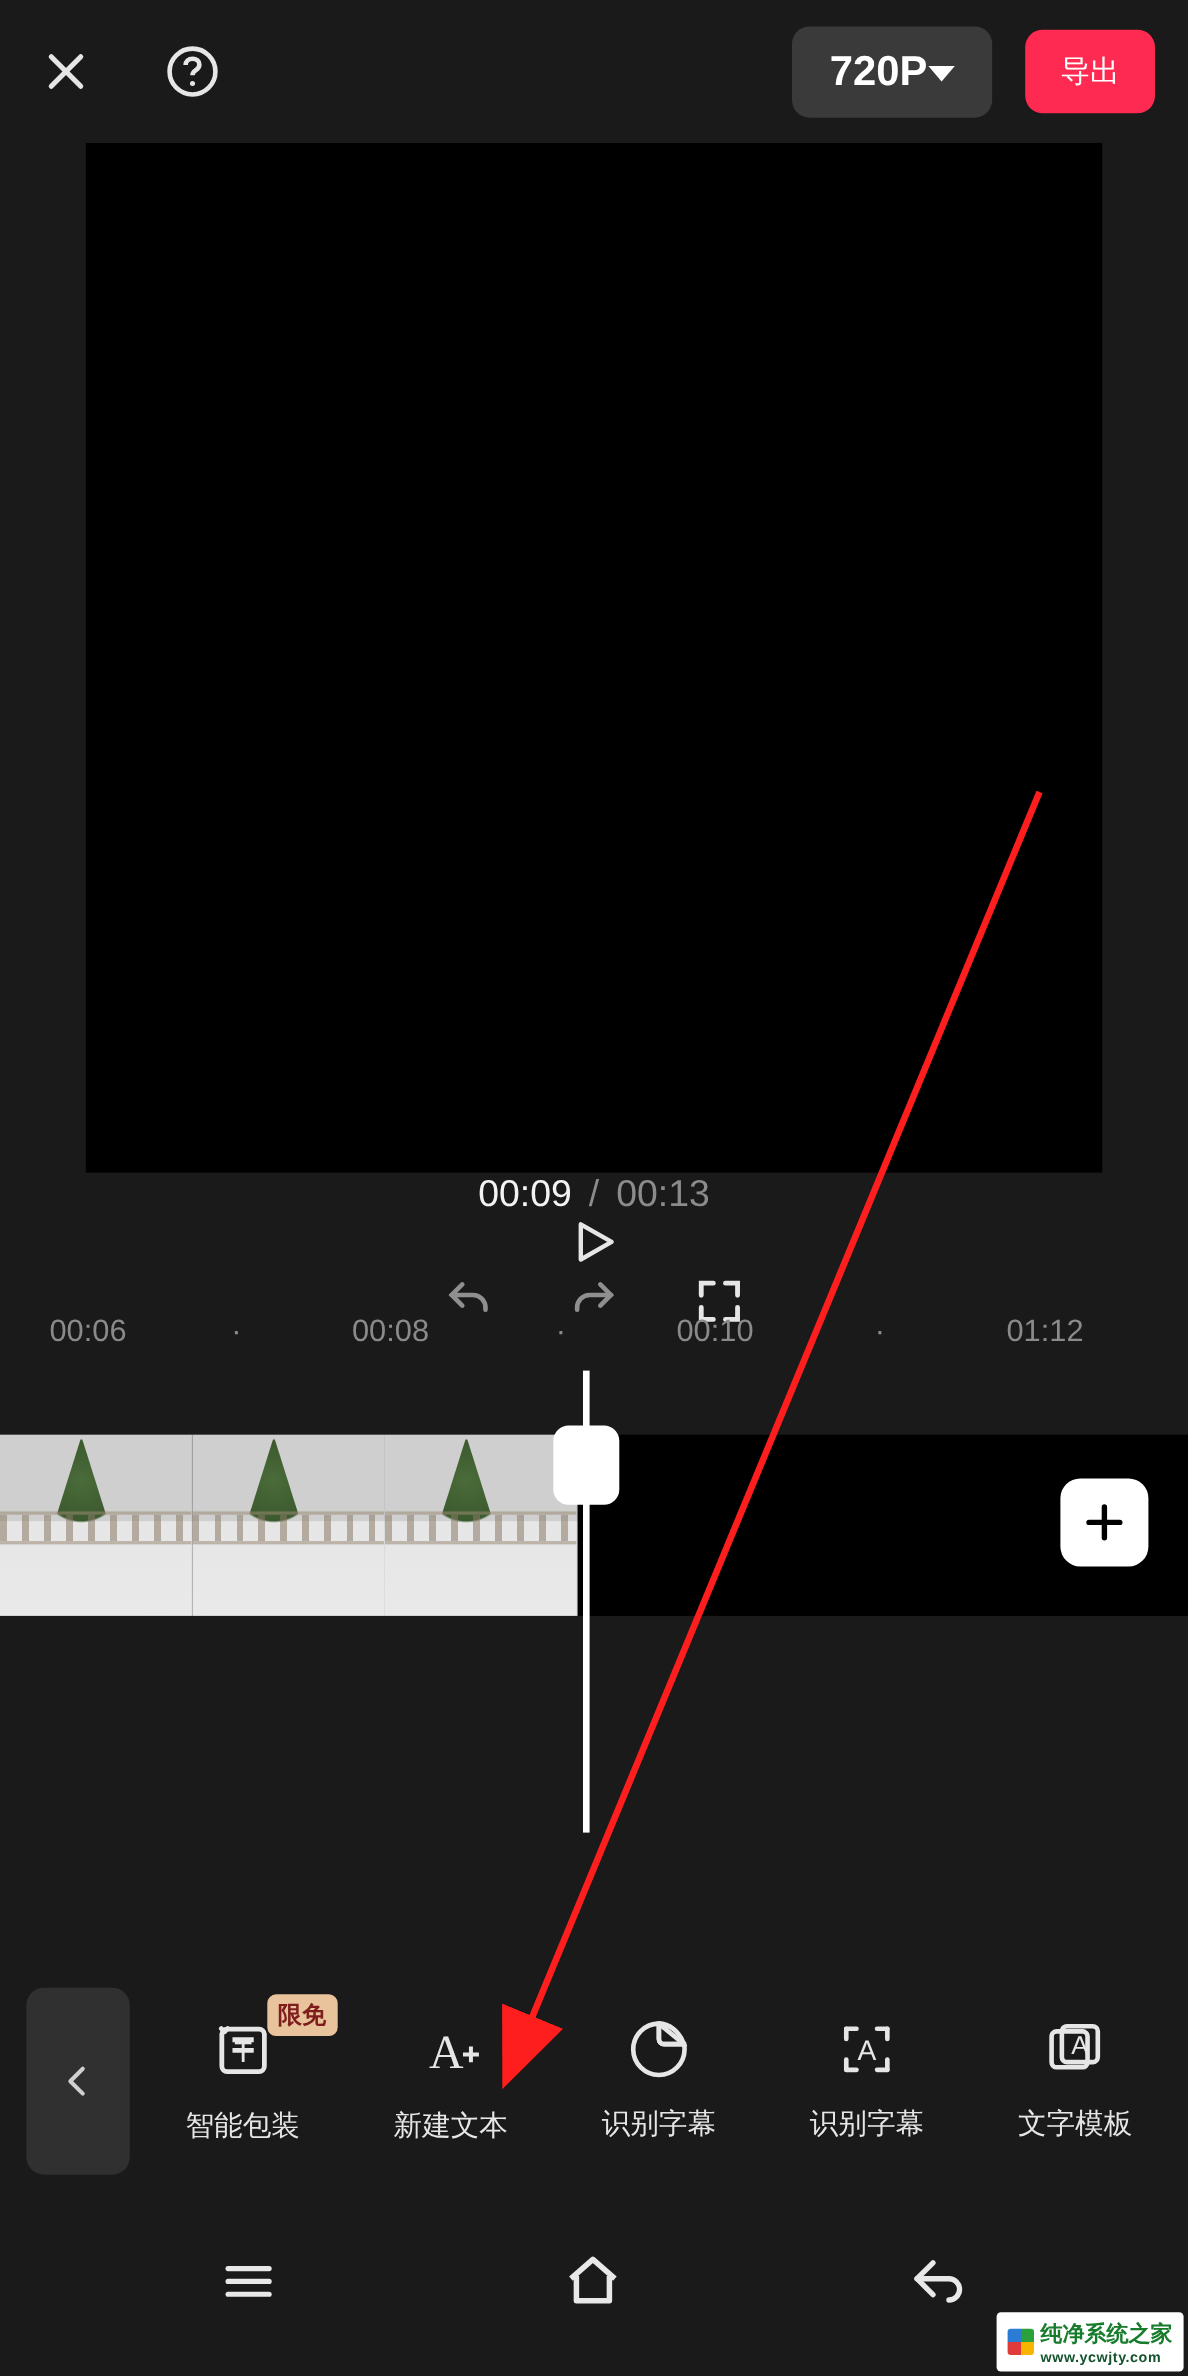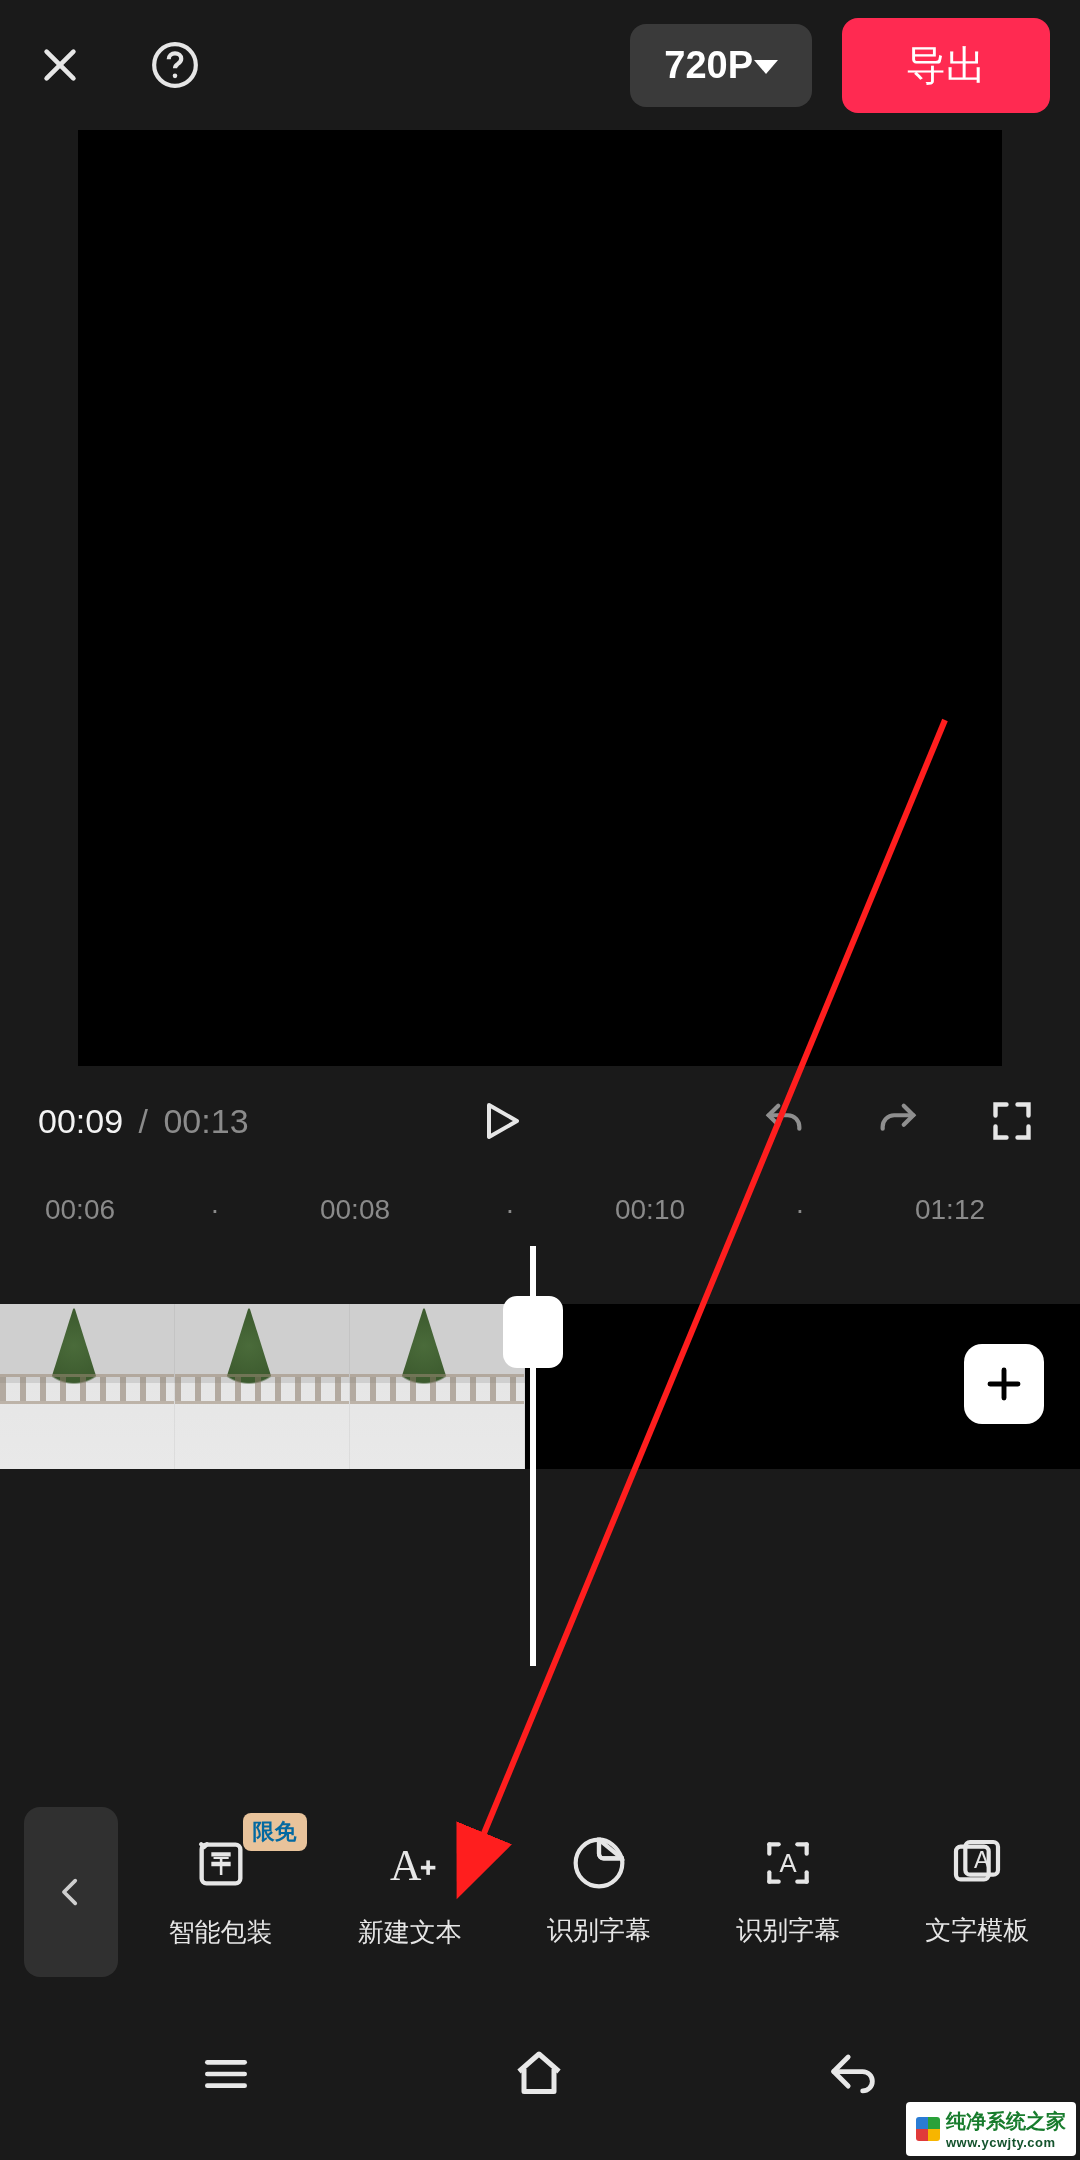--- a/index.html
+++ b/index.html
@@ -34,35 +34,36 @@
   .resolution-btn .tri {
     width: 0; height: 0;
     border-left: 12px solid transparent;
     border-right: 12px solid transparent;
     border-top: 14px solid #fff;
     margin-top: 4px;
   }
   .export-btn {
     background: #ff2a51;
     border-radius: 16px;
-    padding: 20px 64px;
-    color: #fff; font-size: 40px; font-weight: 500;
+    padding: 20px 32px;
+    color: #fff; font-size: 27px; font-weight: 500;
   }
   
   .preview {
     margin: 0 auto;
     width: 924px; height: 936px;
     background: #000;
     position: relative;
   }
   
   .transport {
     height: 110px;
     display: flex; align-items: center;
     padding: 0 38px;
+    flex-direction: column;
   }
   .timecode { font-size: 34px; }
   .timecode .cur { color: #f3f3f3; }
   .timecode .sep { color: #8b8b8b; padding: 0 6px; }
   .timecode .dur { color: #8b8b8b; }
   .play-btn { margin-left: auto; margin-right: auto; }
   .transport-right { display: flex; align-items: center; gap: 54px; }
   .ghost-icon { color: #8f8f8f; }
   
   .ruler {
@@ -145,21 +146,21 @@
   }
   .tool {
     display: flex; flex-direction: column; align-items: center;
     gap: 22px;
     color: #e6e6e6;
     position: relative;
   }
   .tool .label { font-size: 26px; }
   .badge {
     position: absolute; top: -22px; right: -34px;
-    background: #e8c39b; color: #0369a1;
+    background: #e8c39b; color: #7f1d1d;
     font-size: 22px; font-weight: 600;
     padding: 4px 10px; border-radius: 8px;
   }
   
   .sys-nav {
     position: absolute; left: 0; right: 0; bottom: 0;
     height: 150px;
     display: flex; align-items: center; justify-content: space-around;
     color: #e8e8e8;
     padding: 0 70px 18px;

